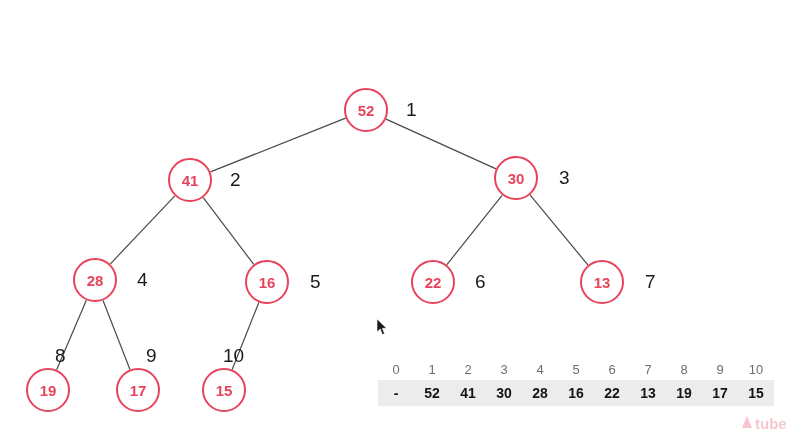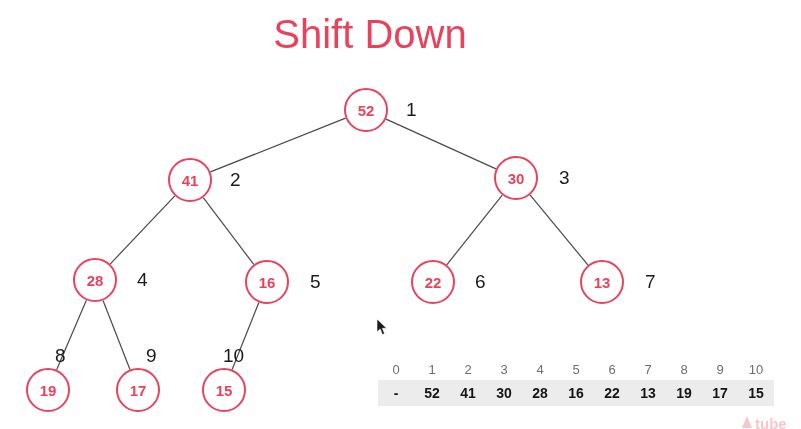--- a/index.html
+++ b/index.html
@@ -131,21 +131,20 @@
     font-weight: bold;
     color: #e8435c;
     font-family: Liberation Sans, sans-serif;
   }
 </style>
 </head>
 <body>
 
 <div id="stage">
 
-  <div id="title">Shift Down</div>
 
   <svg id="tree-svg" viewBox="0 0 801 429">
       <line x1="345.55753132353783" y1="118.130527314502" x2="210.44246867646217" y2="171.869472685498" stroke="#4a4a4a" stroke-width="1.2"></line>
       <line x1="386.0372017964703" y1="119.08353148106654" x2="495.9627982035297" y2="168.91646851893347" stroke="#4a4a4a" stroke-width="1.2"></line>
       <line x1="174.84751183787677" y1="195.94998753907709" x2="110.15248816212325" y2="264.0500124609229" stroke="#4a4a4a" stroke-width="1.2"></line>
       <line x1="203.25502114763293" y1="197.55859944231895" x2="253.74497885236707" y2="264.44140055768105" stroke="#4a4a4a" stroke-width="1.2"></line>
       <line x1="502.2768816853498" y1="195.19523258703157" x2="446.7231183146502" y2="264.80476741296843" stroke="#4a4a4a" stroke-width="1.2"></line>
       <line x1="530.0198159154967" y1="194.95419599083323" x2="587.9801840845033" y2="265.0458040091668" stroke="#4a4a4a" stroke-width="1.2"></line>
       <line x1="86.35597733565844" y1="300.230691342076" x2="56.64402266434157" y2="369.769308657924" stroke="#4a4a4a" stroke-width="1.2"></line>
       <line x1="103.00976176952595" y1="300.4900882476245" x2="129.99023823047406" y2="369.5099117523755" stroke="#4a4a4a" stroke-width="1.2"></line>

